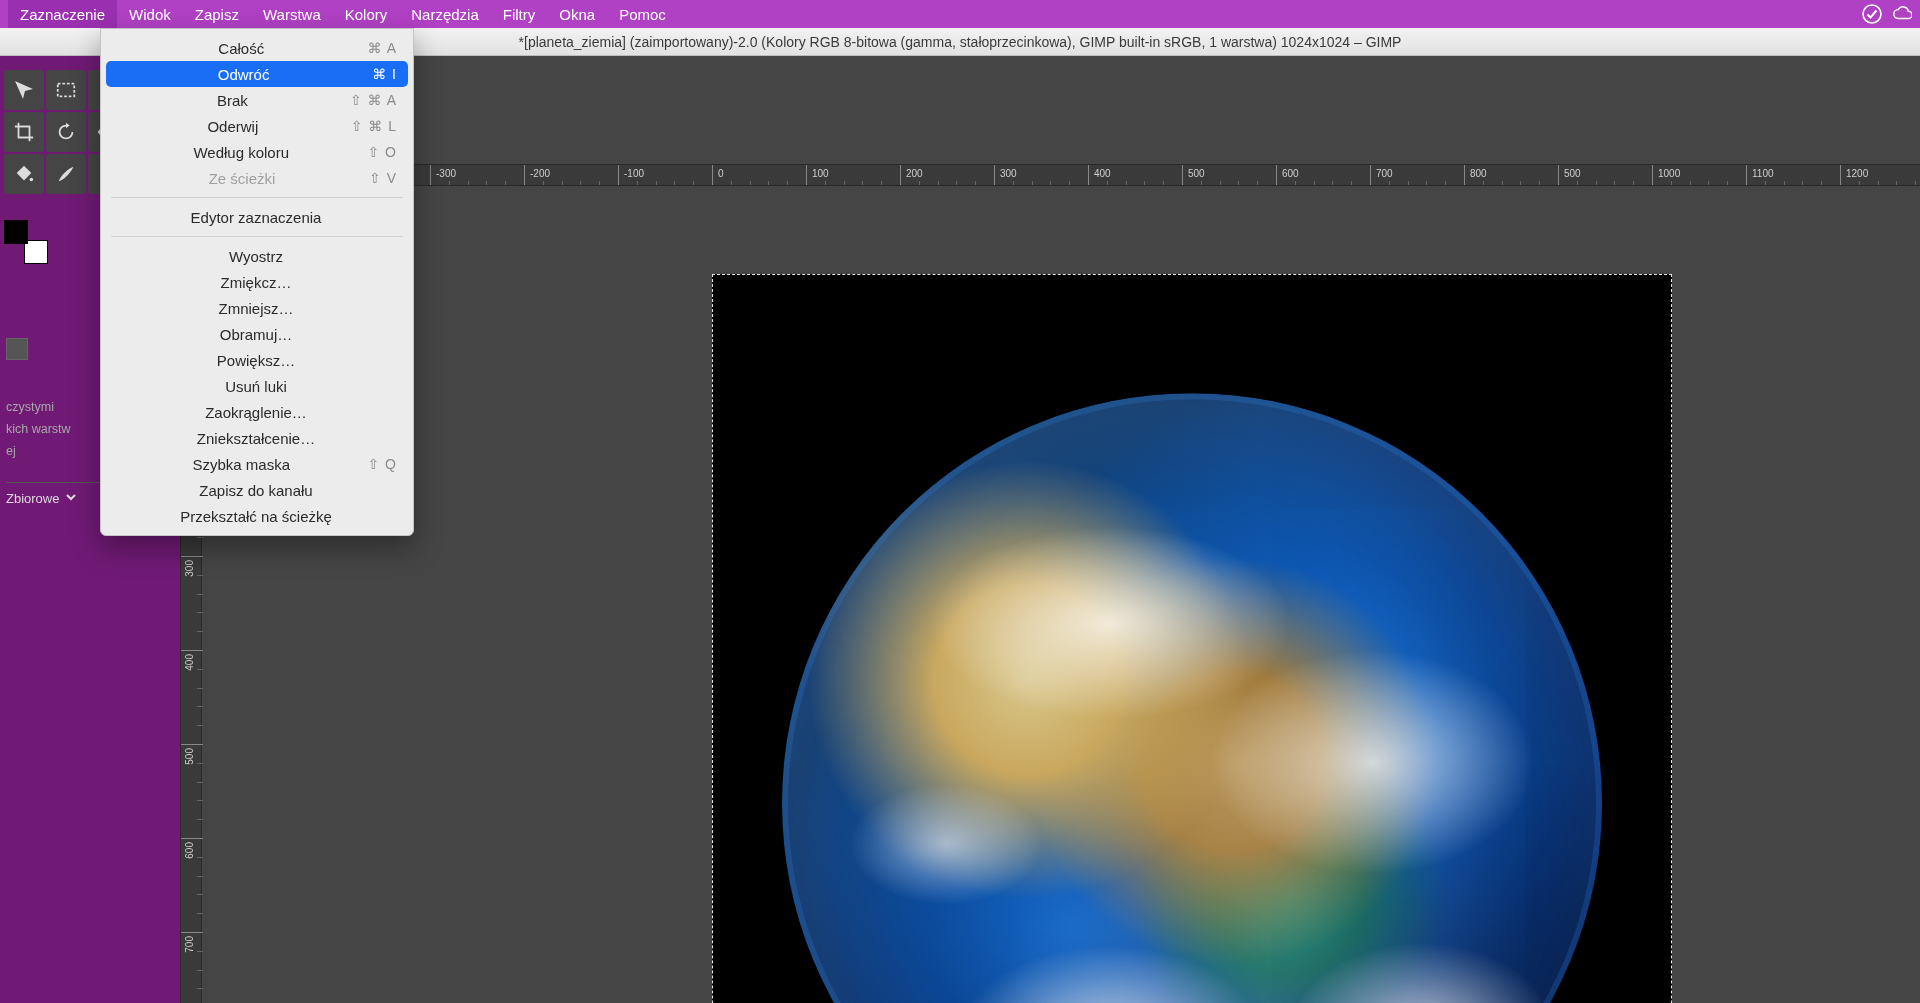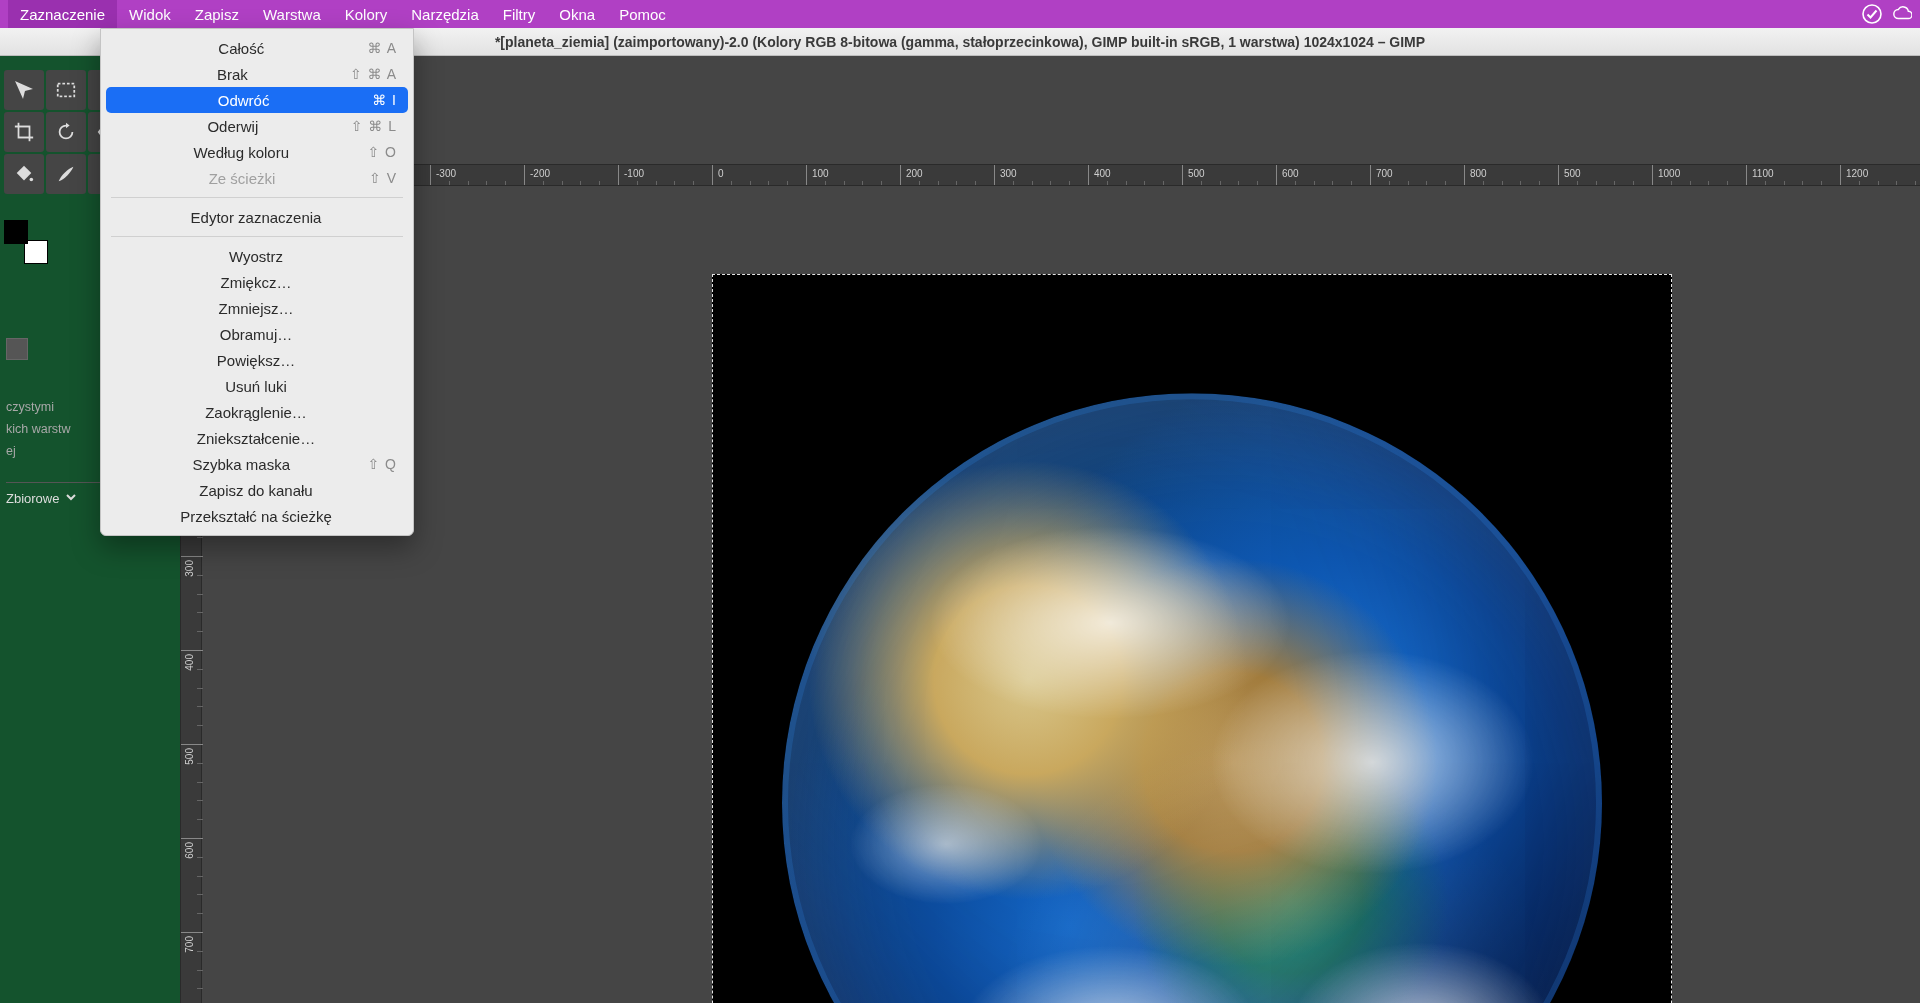--- a/index.html
+++ b/index.html
@@ -48,31 +48,31 @@
       height: 28px;
       background: linear-gradient(#f2f2f2,#e2e2e2);
       border-bottom: 1px solid #bdbdbd;
       display: flex;
       align-items: center;
       justify-content: center;
     }
     .titlebar-text {
       font-size: 14px;
       color: #3a3a3a;
-      font-weight: 700;
+      font-weight: 400;
     }
 
     
     .left-panel {
       position: absolute;
       top: 56px;
       left: 0;
       width: 180px;
       height: calc(100% - 56px);
-      background: #14532d;
+      background: #701a75;
       z-index: 1;
     }
     .toolbox {
       display: grid;
       grid-template-columns: repeat(4, 40px);
       gap: 2px;
       padding: 14px 4px 6px 4px;
     }
     .tool-btn {
       width: 40px; height: 40px;
@@ -394,27 +394,27 @@
       </span>
     </div>
   </div>
 </div>
 
 <div class="dropdown" id="dropdown">
     <div class="dd-item">
       <span class="label">Całość</span>
       <span class="shortcut">⌘ A</span>
     </div>
-    <div class="dd-item">
-      <span class="label">Brak</span>
-      <span class="shortcut">⇧ ⌘ A</span>
-    </div>
     <div class="dd-item highlight">
       <span class="label">Odwróć</span>
       <span class="shortcut">⌘ I</span>
+    </div>
+    <div class="dd-item">
+      <span class="label">Brak</span>
+      <span class="shortcut">⇧ ⌘ A</span>
     </div>
     <div class="dd-item">
       <span class="label">Oderwij</span>
       <span class="shortcut">⇧ ⌘ L</span>
     </div>
     <div class="dd-item">
       <span class="label">Według koloru</span>
       <span class="shortcut">⇧ O</span>
     </div>
     <div class="dd-item disabled">

